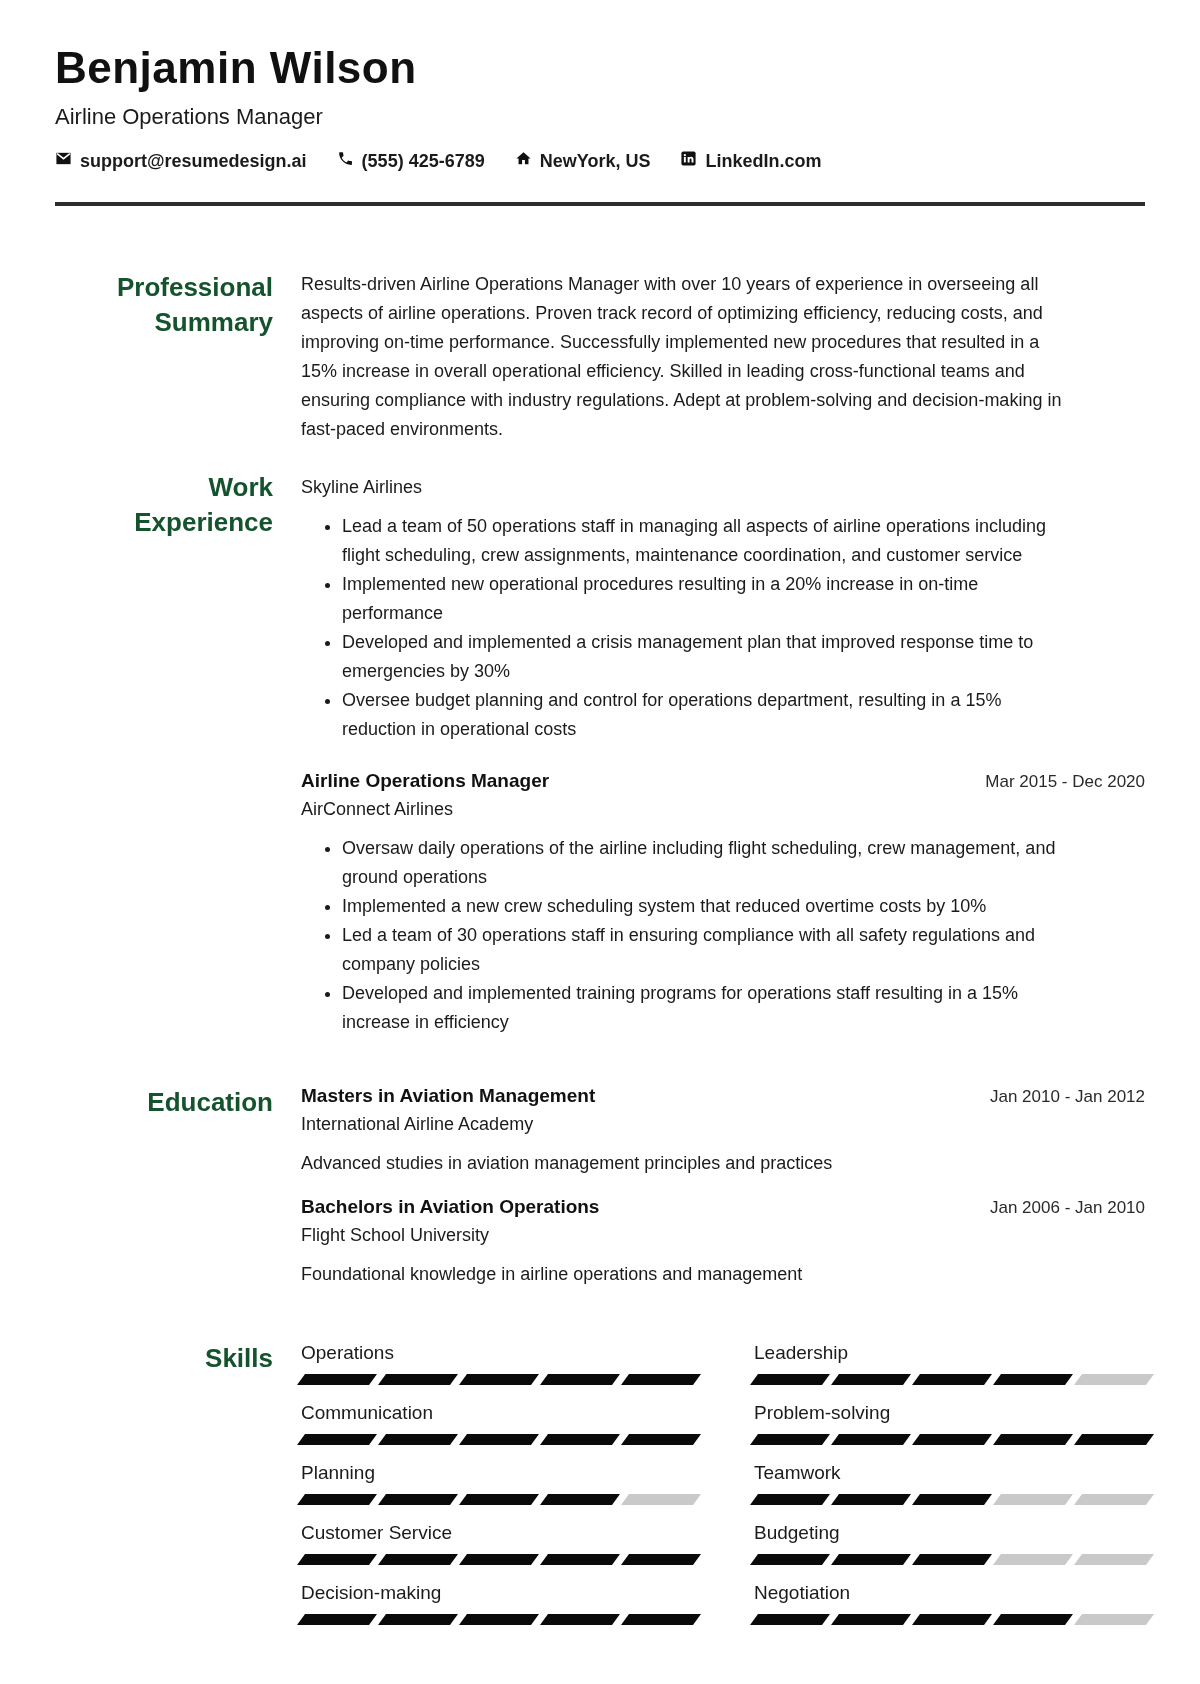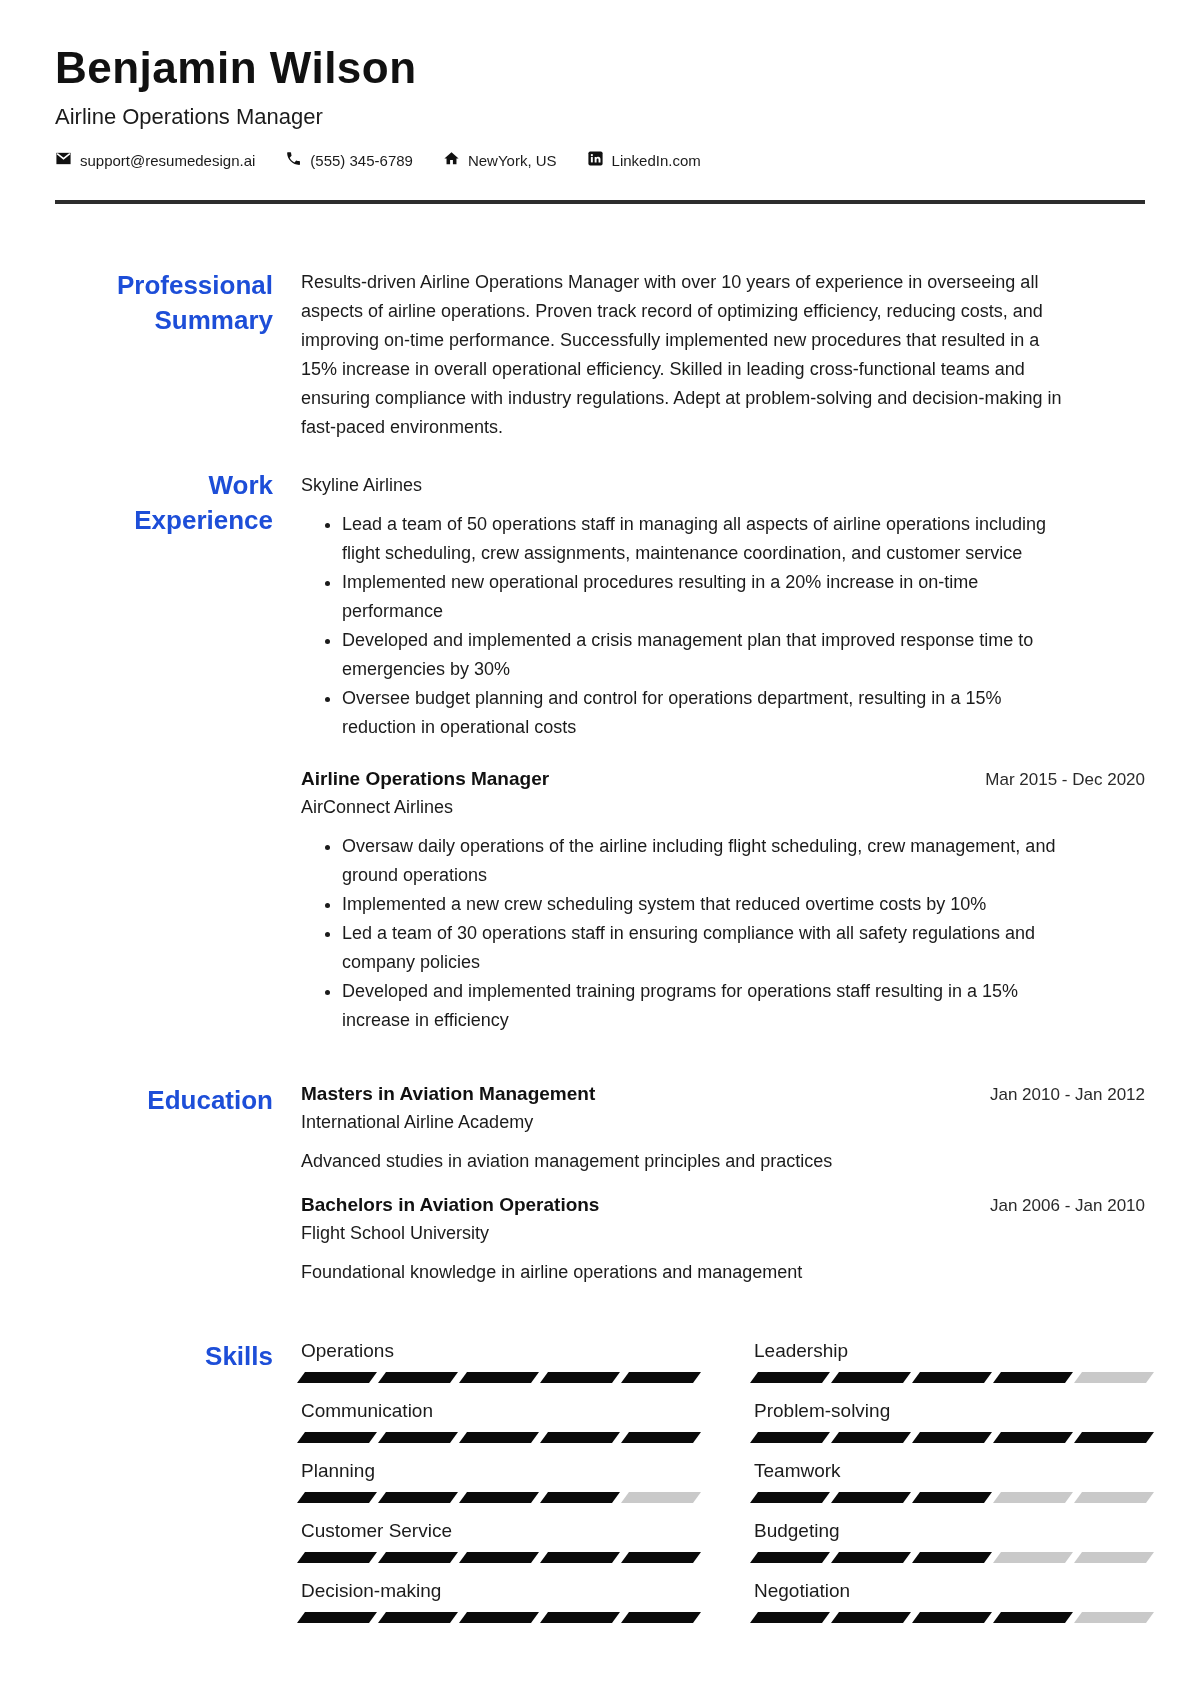--- a/index.html
+++ b/index.html
@@ -7,31 +7,31 @@
   body {
     width: 1200px; height: 1684px; overflow: hidden;
     font-family: "Liberation Sans", "DejaVu Sans", sans-serif;
     color: #1b1b1b;
   }
   .page { padding: 44px 55px 0 55px; border-radius: 18px; }
 
   
   .name { font-size: 44px; font-weight: 700; letter-spacing: 0.5px; line-height: 1.1; color: #111; }
   .job-title-sub { font-size: 22px; margin-top: 12px; color: #1b1b1b; }
-  .contact-row { display: flex; align-items: center; gap: 30px; margin-top: 20px; font-size: 15px; }
+  .contact-row { display: flex; align-items: center; gap: 30px; margin-top: 20px; font-size: 18px; font-weight: bold; }
   .contact-item { display: flex; align-items: center; gap: 8px; }
   .contact-item svg { width: 17px; height: 17px; fill: #111; flex-shrink: 0; }
   .rule { margin-top: 30px; height: 4px; background: #2d2d2d; border: none; }
 
   
   .main { margin-top: 64px; }
   .section { display: flex; align-items: flex-start; }
   .section-label {
     width: 218px; flex-shrink: 0; text-align: right;
-    font-size: 26px; font-weight: 700; line-height: 1.32; color: #1d4ed8;
+    font-size: 26px; font-weight: 700; line-height: 1.32; color: #14532d;
   }
   .section-body { margin-left: 28px; width: 845px; }
 
   .sec-summary { margin-bottom: 26px; }
   .summary-text { font-size: 18px; line-height: 29px; max-width: 775px; }
 
   
   .job { margin-bottom: 26px; }
   .job:last-child { margin-bottom: 0; }
   .entry-header { display: flex; justify-content: space-between; align-items: baseline; }
@@ -79,21 +79,21 @@
             </svg>
         </span>
         <span>support@resumedesign.ai</span>
       </div>
       <div class="contact-item">
         <span>
           <svg viewBox="0 0 24 24">
               <path d="M6.6 10.8c1.5 2.9 3.8 5.2 6.7 6.7l2.2-2.2c.3-.3.7-.4 1.1-.3 1.1.4 2.3.6 3.5.6.6 0 1 .4 1 1V20c0 .6-.4 1-1 1C10.9 21 3 13.1 3 3.9 3 3.4 3.4 3 4 3h3.6c.6 0 1 .4 1 1 0 1.2.2 2.4.6 3.5.1.4 0 .8-.3 1.1l-2.3 2.2z"></path>
             </svg>
         </span>
-        <span>(555) 345-6789</span>
+        <span>(555) 425-6789</span>
       </div>
       <div class="contact-item">
         <span>
           <svg viewBox="0 0 24 24">
               <path d="M10 20v-6h4v6h5v-8h3L12 3 2 12h3v8z"></path>
             </svg>
         </span>
         <span>NewYork, US</span>
       </div>
       <div class="contact-item">

